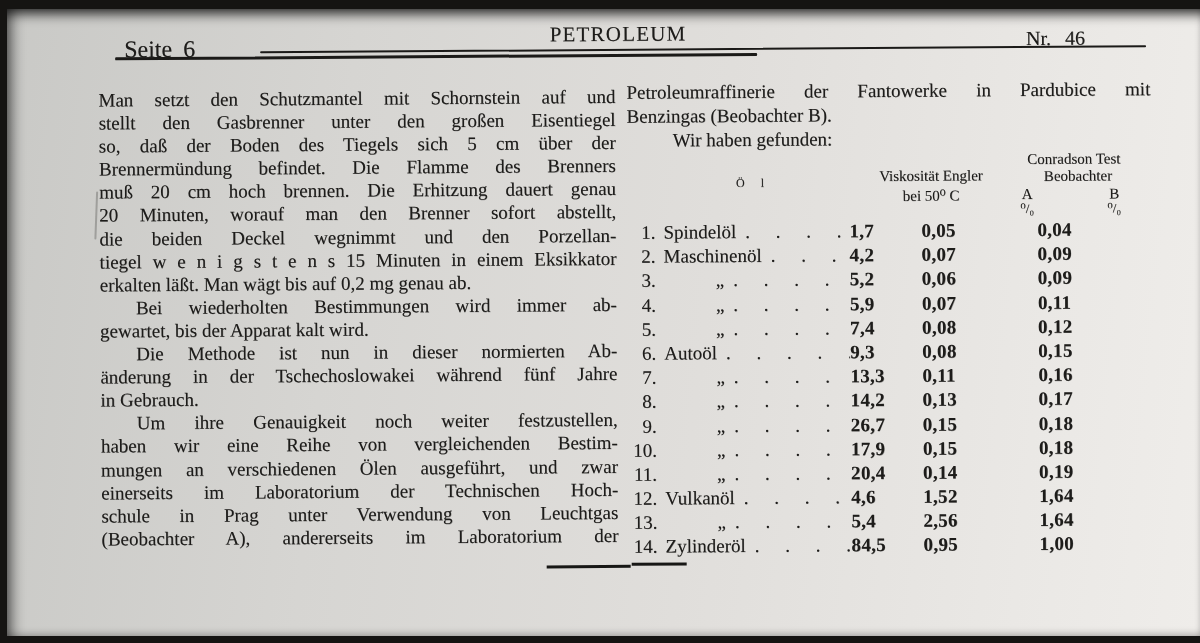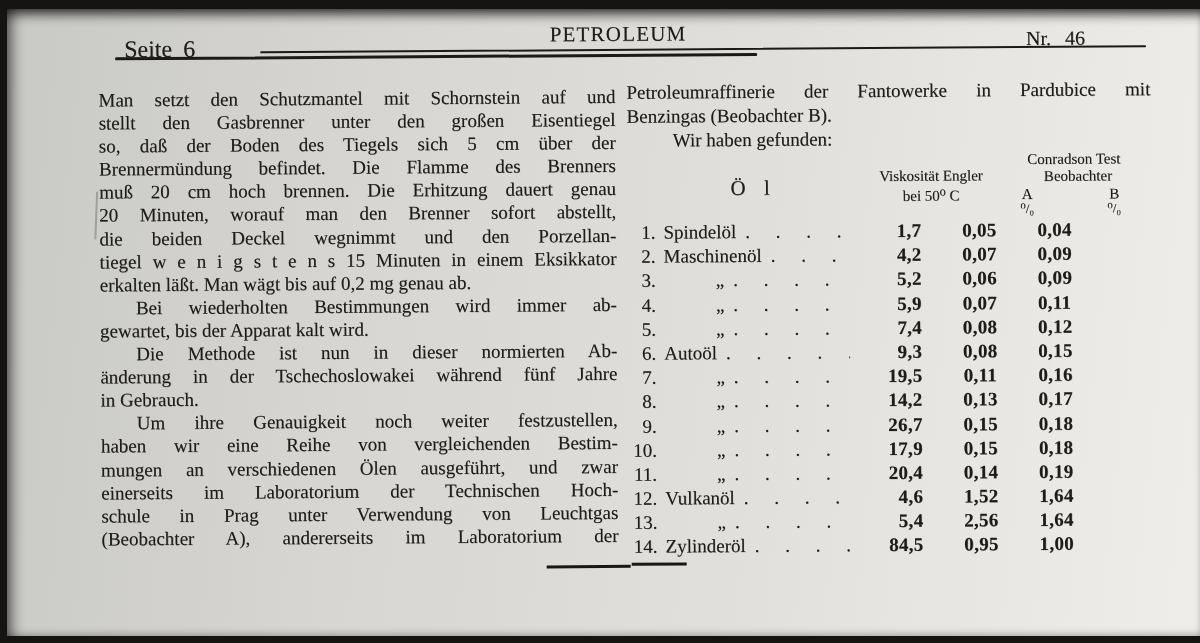--- a/index.html
+++ b/index.html
@@ -35,39 +35,39 @@
   .col{font-size:19px;}
   .col-left{left:100px;top:85px;width:517px;}
   .col-right{left:628px;top:81px;width:524px;}
   .tline{height:23.1px;line-height:23.1px;white-space:nowrap;}
   .col-right .tline{height:24px;line-height:24px;}
   .tline.just{white-space:normal;text-align:justify;text-align-last:justify;}
   .tline.ind{padding-left:36px;}
   .col-right .tline.ind{padding-left:46px;}
   
   .th{text-align:center;font-size:15px;white-space:nowrap;}
-  .th-oil{left:703px;top:177px;width:96px;font-size:21px;word-spacing:13px;}
+  .th-oil{left:703px;top:177px;width:96px;font-size:12px;word-spacing:13px;}
   .th-visc1{left:852px;top:170px;width:160px;}
   .th-visc2{left:852px;top:189px;width:160px;}
   .th-conr{left:995px;top:154px;width:160px;}
   .th-beob{left:999px;top:171px;width:160px;}
   .th-a{left:1014px;top:189px;width:28px;}
   .th-b{left:1101px;top:189px;width:28px;}
   .th-pcta{left:1012px;top:204px;width:32px;font-size:13px;}
   .th-pctb{left:1099px;top:204px;width:32px;font-size:13px;}
   
   .rows{left:626px;top:222px;width:524px;font-size:19px;}
   .trow{display:flex;align-items:baseline;height:24.2px;white-space:nowrap;}
   .c-num{width:30px;text-align:right;flex:none;}
   .c-name{width:186px;margin-left:8px;display:flex;align-items:baseline;flex:none;overflow:hidden;}
   .c-name .oname{flex:none;}
   .c-name .ditto{flex:none;padding-left:52px;}
   .c-name .dots{flex:1;overflow:hidden;letter-spacing:6px;word-spacing:9px;padding-left:9px;}
-  .c-visc{width:72px;text-align:right;flex:none;}
-  .c-a{width:116px;text-align:center;flex:none;}
+  .c-visc{width:72px;flex:none;}
+  .c-a{width:116px;text-align:left;flex:none;}
   .c-b{width:80px;flex:none;}
   .v{font-weight:bold;letter-spacing:.3px;}
   
   .sep1{left:545px;top:565px;width:84px;height:3px;background:#171715;}
   .sep2{left:630px;top:563px;width:55px;height:2.6px;background:#171715;}
   
   .artifact{left:96px;top:188px;width:2px;height:48px;background:rgba(62,62,58,.32);
             border-radius:2px;transform:rotate(2.5deg);}
 </style>
 </head>
@@ -181,21 +181,21 @@
           <span class="c-visc v">9,3</span>
           <span class="c-a v">0,08</span>
           <span class="c-b v">0,15</span>
         </div>
         <div class="trow">
           <span class="c-num">7.</span>
           <span class="c-name">
             <span class="ditto">„</span>
             <span class="dots">. . . . . . . . . .</span>
           </span>
-          <span class="c-visc v">19,5</span>
+          <span class="c-visc v">13,3</span>
           <span class="c-a v">0,11</span>
           <span class="c-b v">0,16</span>
         </div>
         <div class="trow">
           <span class="c-num">8.</span>
           <span class="c-name">
             <span class="ditto">„</span>
             <span class="dots">. . . . . . . . . .</span>
           </span>
           <span class="c-visc v">14,2</span>

